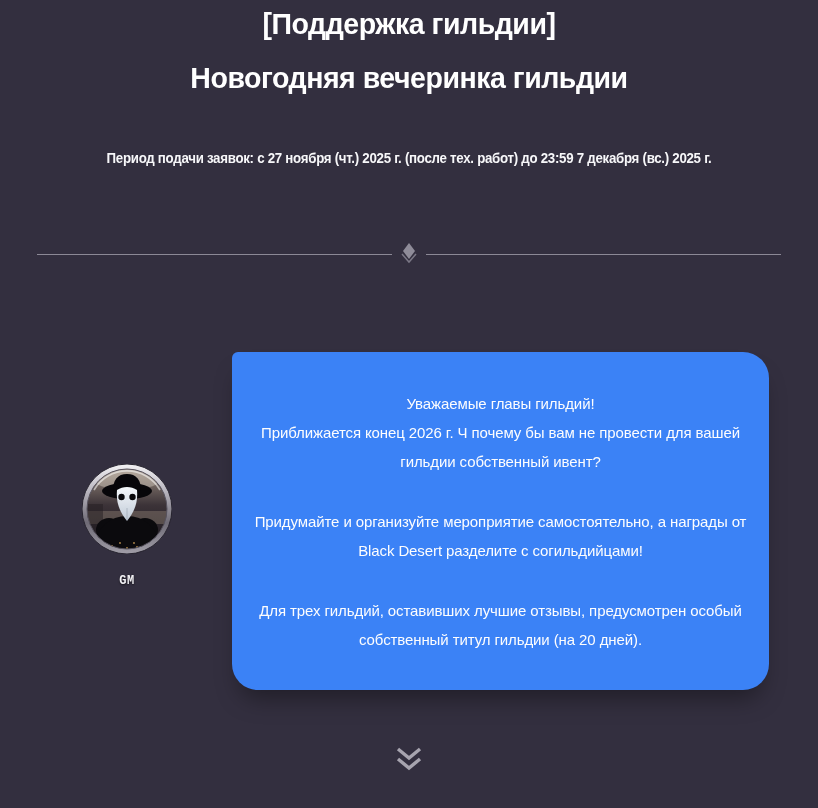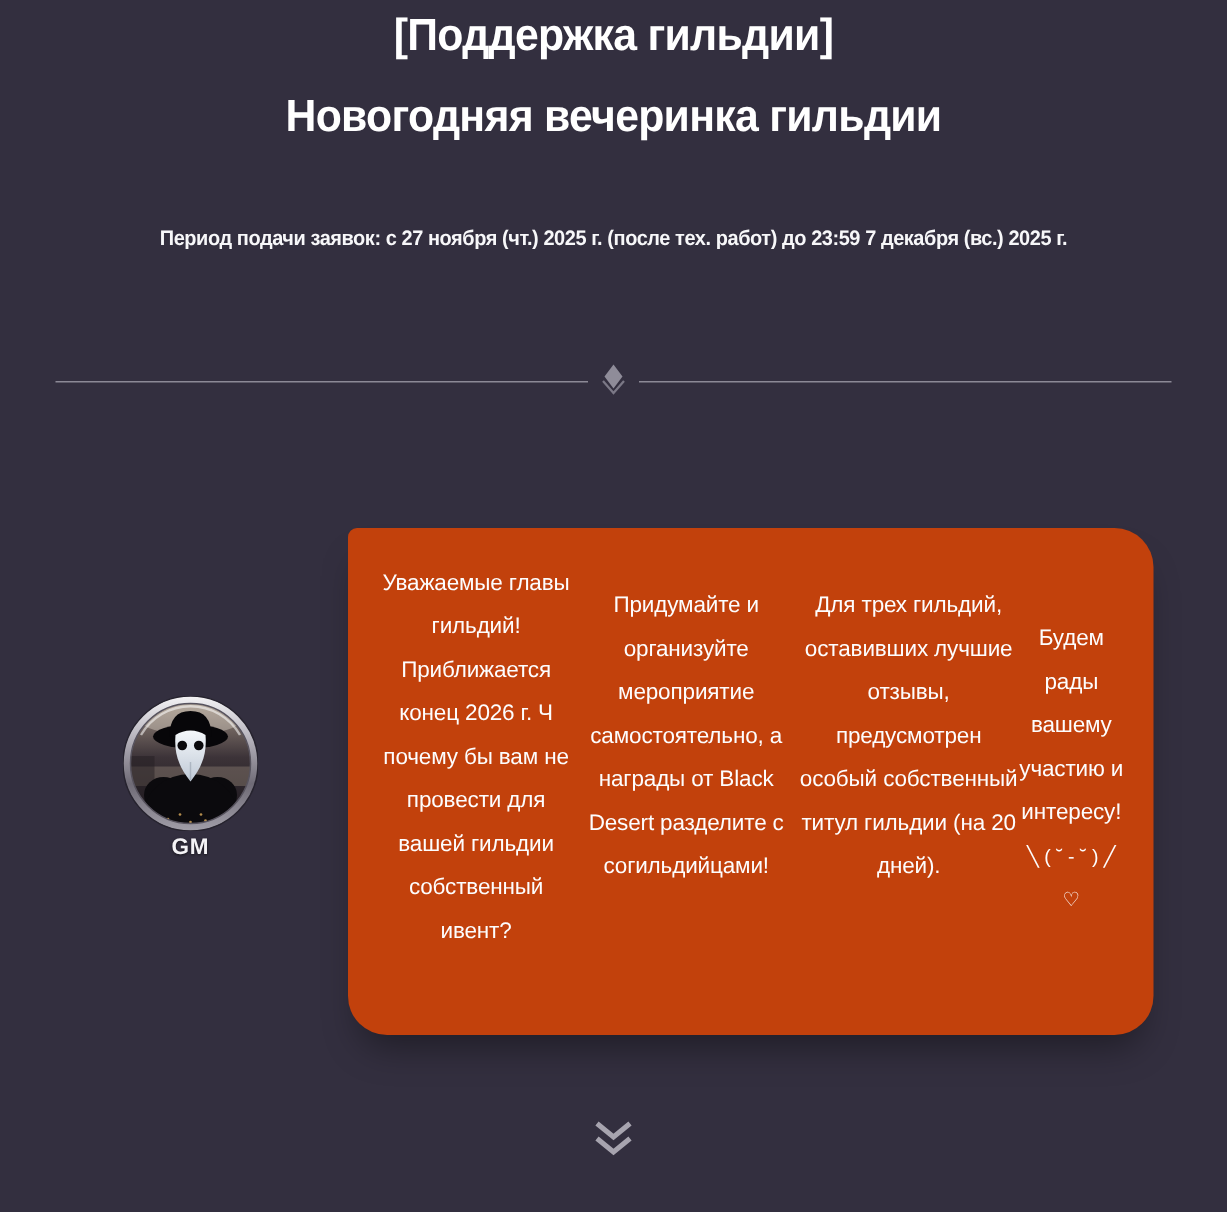--- a/index.html
+++ b/index.html
@@ -15,29 +15,29 @@
           font-size:14px;letter-spacing:-0.3px;transform:scaleX(0.95);transform-origin:center;
           white-space:nowrap;color:#f7f7f9;}
   
   .divider{position:absolute;left:37px;right:37px;top:242px;height:24px;
            display:flex;align-items:center;}
   .divider .line{flex:1;height:1px;background:#8c8996;}
   .divider svg{display:block;margin:0 2px;}
   
   .avatar-wrap{position:absolute;left:82px;top:464px;width:90px;text-align:center;}
   .avatar-wrap svg{display:block;}
-  .gm-label{margin-top:2px;font-size:15px;font-weight:bold;color:#f4f3f6;
-            text-shadow:0 1px 2px rgba(0,0,0,.6);letter-spacing:0.5px;}
+  .gm-label{margin-top:20px;font-size:12px;font-weight:bold;color:#f4f3f6;
+            text-shadow:0 1px 2px rgba(0,0,0,.6);letter-spacing:0.5px;font-family:Liberation Mono, monospace;}
   .bubble{position:absolute;left:232px;top:352px;width:537px;min-height:338px;
-          box-sizing:border-box;background:#c2410c;border-radius:6px 26px 26px 26px;
+          box-sizing:border-box;background:#3b82f6;border-radius:6px 26px 26px 26px;
           box-shadow:0 16px 24px -8px rgba(0,0,0,.38);
-          display:flex;flex-direction:row;justify-content:center;
+          display:flex;flex-direction:column;justify-content:center;
           padding:22px 20px;text-align:center;}
   .msg-block{font-size:15px;line-height:29px;letter-spacing:-0.1px;color:#fdfdfe;}
-  .msg-block + .msg-block{margin-top:15px;}
+  .msg-block + .msg-block{margin-top:31px;}
   .msg-block.closing{margin-top:37px;}
   .kaomoji{font-size:13px;letter-spacing:0;}
   
   .scroll-down{position:absolute;left:50%;top:744px;transform:translateX(-50%);
                background:none;border:none;padding:2px;cursor:pointer;line-height:0;}
 </style>
 </head>
 <body>
 
 <div class="page">
@@ -113,24 +113,20 @@
     <div class="msg-block">
       <div>Уважаемые главы гильдий!</div>
       <div>Приближается конец 2026 г. Ч почему бы вам не провести для вашей гильдии собственный ивент?</div>
     </div>
     <div class="msg-block">
       <div>Придумайте и организуйте мероприятие самостоятельно, а награды от Black Desert разделите с согильдийцами!</div>
     </div>
     <div class="msg-block">
       <div>Для трех гильдий, оставивших лучшие отзывы, предусмотрен особый собственный титул гильдии (на 20 дней).</div>
     </div>
-    <div class="msg-block closing">
-      <span>Будем рады вашему участию и интересу!</span>
-      <span class="kaomoji">╲ ( ˘ - ˘ ) ╱ ♡</span>
-    </div>
   </div>
 
   <button class="scroll-down">
     <svg width="32" height="26" viewBox="0 0 32 26">
       <polyline points="5,3 16,12 27,3" fill="none" stroke="#a7a4af" stroke-width="3.4"></polyline>
       <polyline points="5,13 16,22 27,13" fill="none" stroke="#a7a4af" stroke-width="3.4"></polyline>
     </svg>
   </button>
 
 </div>

